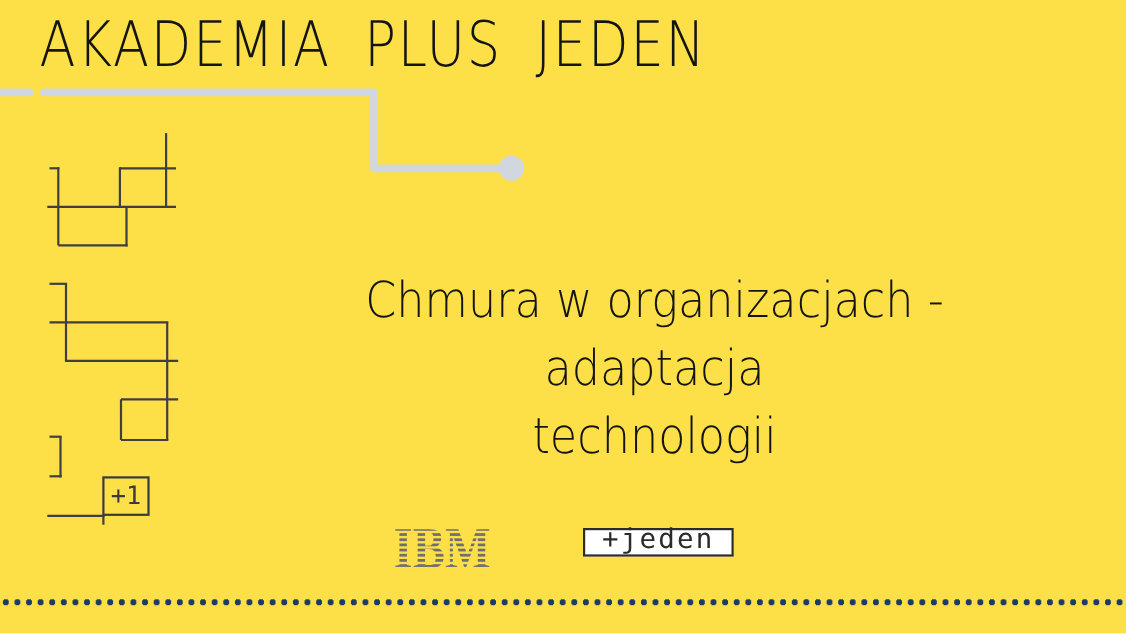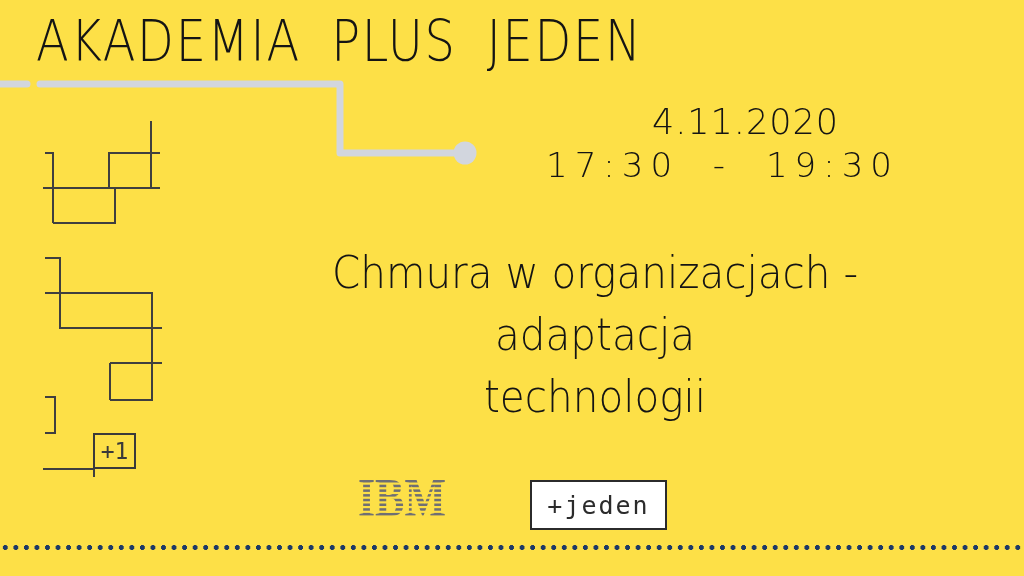--- a/index.html
+++ b/index.html
@@ -32,22 +32,22 @@
   
   .plus-one{
     left:93px;top:433px;width:43px;height:36px;box-sizing:border-box;
     border:2px solid #3a3a3a;display:flex;align-items:center;justify-content:center;
     font-family:"DejaVu Sans Mono","Liberation Mono",monospace;
     font-size:23px;font-weight:200;color:#3a3a3a;
   }
 
   
   .jeden{
-    left:530px;top:480px;width:137px;height:50px;box-sizing:border-box;
-    border:2.5px solid #2b2b2b;display:flex;align-items:center;justify-content:center;
+    left:530px;top:480px;width:137px;height:26px;box-sizing:border-box;
+    border:2.5px solid #2b2b2b;display:flex;align-items:flex-end;justify-content:center;
     font-family:"DejaVu Sans Mono","Liberation Mono",monospace;
     font-size:25px;font-weight:200;letter-spacing:2px;color:#2b2b2b;background:#fff;
   }
 
   
   .dots{
     left:0;top:543px;width:1024px;height:9px;
     background-image:radial-gradient(circle 2.7px at 5.3px 4.5px,#1e3a66 97%,rgba(0,0,0,0) 100%);
     background-size:10.55px 9px;background-repeat:repeat-x;
   }
@@ -90,24 +90,20 @@
       <path d="M55,397 V434"></path>
       <path d="M45,433 H56"></path>
 
       <path d="M43,469 H95"></path>
       <path d="M94,468 V477"></path>
     </g>
   </svg>
 
   <div class="abs title">AKADEMIA PLUS JEDEN</div>
 
-  <div class="abs when">
-    <div class="date">4.11.2020</div>
-    <div class="time">17:30 - 19:30</div>
-  </div>
 
   <div class="abs topic">
     <div>Chmura w organizacjach - adaptacja</div>
     <div>technologii</div>
   </div>
 
   <div class="abs plus-one">+1</div>
 
   <svg class="abs" style="left:356px;top:476px;" width="92" height="42" viewBox="0 0 92 42">
     <defs>

